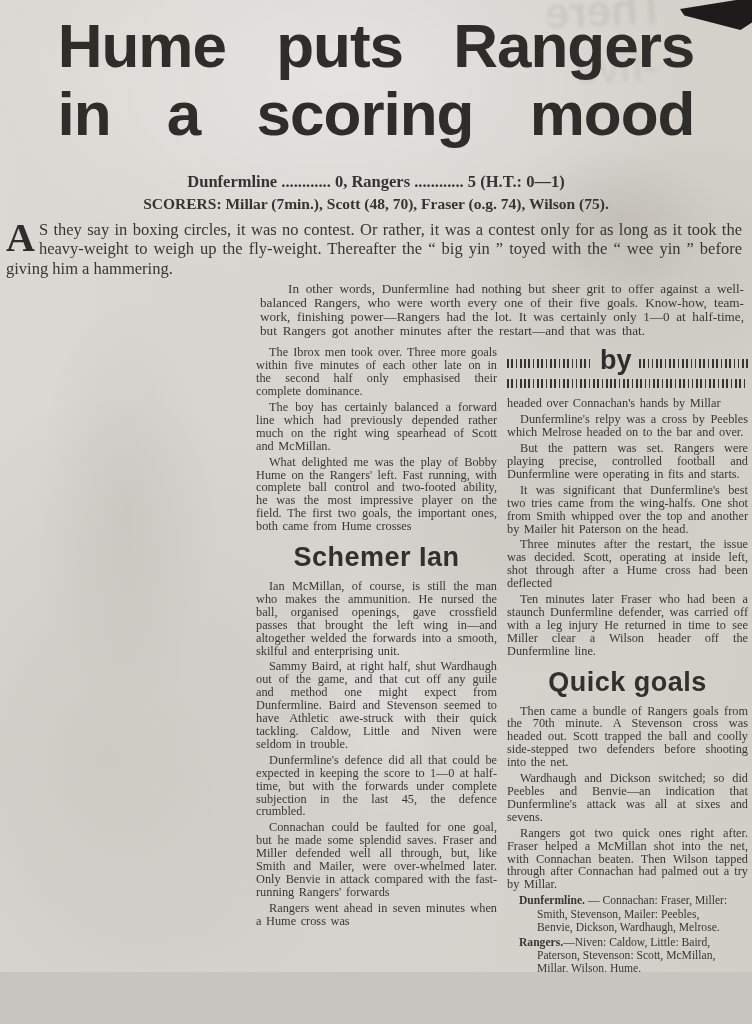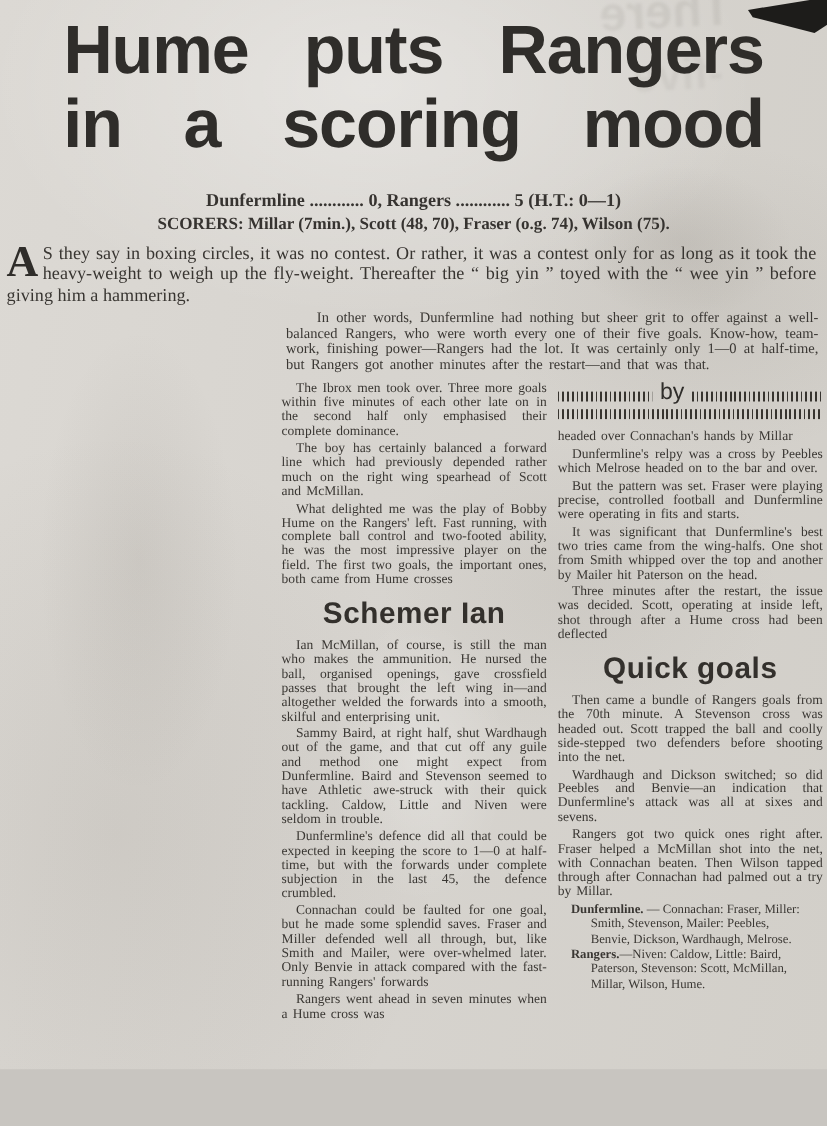--- a/index.html
+++ b/index.html
@@ -74,21 +74,21 @@
   .team{font-size:11.6px;line-height:1.16;margin:1px 12px;padding-left:18px;text-indent:-18px;}
   .team b{font-weight:700;}
 
   
   .byline-box{margin:2px 0 9px;}
   .bl-top{display:flex;align-items:center;}
   .hh{height:9px;background:repeating-linear-gradient(90deg,#37342f 0 1.6px,transparent 1.6px 4.3px);}
   .hh.a{flex:0 0 86px;}
   .hh.b{flex:1;}
   .bl-by{
-    font-family:"Liberation Sans",sans-serif;font-weight:400;font-size:21px;
+    font-family:"Liberation Sans",sans-serif;font-weight:700;font-size:27px;
     color:#2f2d2a;padding:0 7px;transform:translateY(-3px);
   }
   .bl-mid{display:flex;}
   .hv{width:9px;background:repeating-linear-gradient(0deg,#37342f 0 1.6px,transparent 1.6px 4.3px);}
   .bl-name{
     flex:1;text-align:center;font-family:"Liberation Sans",sans-serif;font-weight:700;
     font-size:22px;letter-spacing:3px;color:#2f2d2a;padding:15px 0 17px;
   }
   .bl-bot{height:9px;background:repeating-linear-gradient(90deg,#37342f 0 1.6px,transparent 1.6px 4.3px);}
 </style>
@@ -137,23 +137,24 @@
           <div class="bl-top">
             <span class="hh a"></span>
             <span class="bl-by">by</span>
             <span class="hh b"></span>
           </div>
           <div class="bl-bot"></div>
         </div>
         <div>
             <p class="para noindent">headed over Connachan's hands by Millar</p>
             <p class="para">Dunfermline's relpy was a cross by Peebles which Melrose headed on to the bar and over.</p>
-            <p class="para">But the pattern was set. Fraser were playing precise, controlled football and Dunfermline were operating in fits and starts.</p>
+            <p class="para">But the pattern was set. Rangers were playing precise, controlled football and Dunfermline were operating in fits and starts.</p>
             <p class="para">It was significant that Dunfermline's best two tries came from the wing-halfs.  One shot from Smith whipped over the top and another by Mailer hit Paterson on the head.</p>
             <p class="para">Three minutes after the restart, the issue was decided.  Scott, operating at inside left, shot through after a Hume cross had been deflected</p>
+            <p class="para">Ten minutes later Fraser who had been a staunch Dunfermline defender, was carried off with a leg injury  He returned in time to see Miller clear a Wilson header off the Dunfermline line.</p>
             <div class="subhead">Quick goals</div>
             <p class="para">Then came a bundle of Rangers goals from the 70th minute.  A Stevenson cross was headed out. Scott trapped the ball and coolly side-stepped two defenders before shooting into the net.</p>
             <p class="para">Wardhaugh and Dickson switched; so did Peebles and Benvie—an indication that Dunfermline's attack was all at sixes and sevens.</p>
             <p class="para">Rangers got two quick ones right after.  Fraser helped a McMillan shot into the net, with Connachan beaten.  Then Wilson tapped through after Connachan had palmed out a try by Millar.</p>
             <p class="team"><b>Dunfermline.</b> — Connachan: Fraser, Miller: Smith, Stevenson, Mailer: Peebles, Benvie, Dickson, Wardhaugh, Melrose.</p>
             <p class="team"><b>Rangers.</b>—Niven: Caldow, Little: Baird, Paterson, Stevenson: Scott, McMillan, Millar, Wilson, Hume.</p>
           </div>
       </div>
     </div>
 

